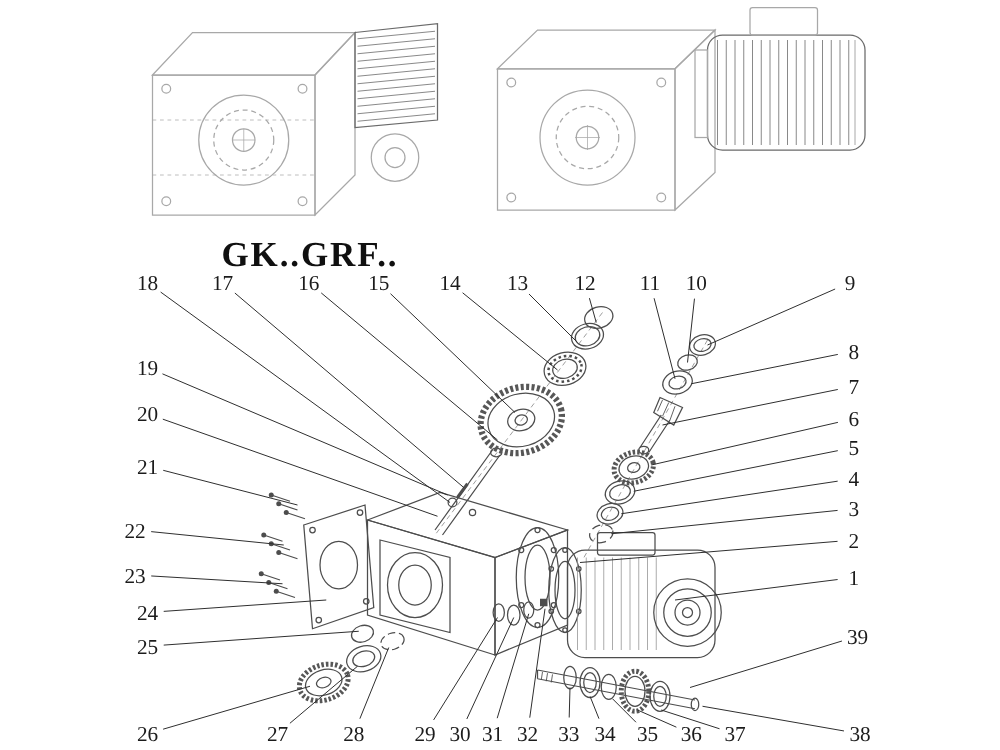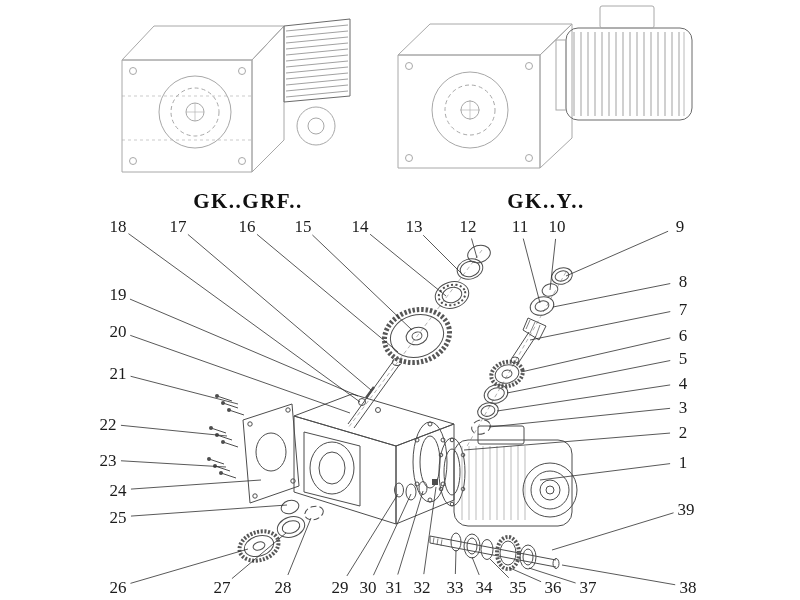--- a/index.html
+++ b/index.html
@@ -1,21 +1,21 @@
 <!DOCTYPE html>
 <html><head>
 <meta charset="utf-8">
 <style>
   html,body{margin:0;padding:0;background:#e8e8e8;}
   .page{
     position:relative;width:800px;height:600px;background:#ffffff;
     overflow:hidden;font-family:"Liberation Serif",serif;
   }
   .model-title{
-    position:absolute;font-weight:bold;font-size:21px;letter-spacing:1.5px;
+    position:absolute;font-weight:bold;font-size:28px;letter-spacing:1.5px;
     color:#101010;text-align:center;font-family:"Liberation Serif",serif;
   }
   #t-left{left:160px;top:189px;width:176px;}
   #t-right{left:468px;top:189px;width:156px;}
   svg{position:absolute;left:0;top:0;}
   .sketch{stroke:#a8a8a8;fill:none;stroke-width:1;}
   .sketch .dk{stroke:#6a6a6a;}
   .sketch .fins{stroke:#787878;stroke-width:.7;}
   .art{stroke:#4d4d4d;fill:none;stroke-width:1;}
   .art .thin{stroke-width:.7;}
@@ -339,15 +339,14 @@
         <line x1="508.80761184457486" y1="577.8076118445749" x2="490" y2="559" class="leader"></line>
         <text x="518" y="593" class="callout">35</text>
         <line x1="541.1090741467681" y1="581.7458699718278" x2="510" y2="568" class="leader"></line>
         <text x="553" y="593" class="callout">36</text>
         <line x1="575.6258127478625" y1="583.015092240837" x2="529" y2="568" class="leader"></line>
         <text x="588" y="593" class="callout">37</text>
       </g>
   </svg>
 
   <div class="model-title" id="t-left">GK..GRF..</div>
-  <div class="model-title" id="t-right">GK..Y..</div>
 
 </div>
 
 </body></html>

